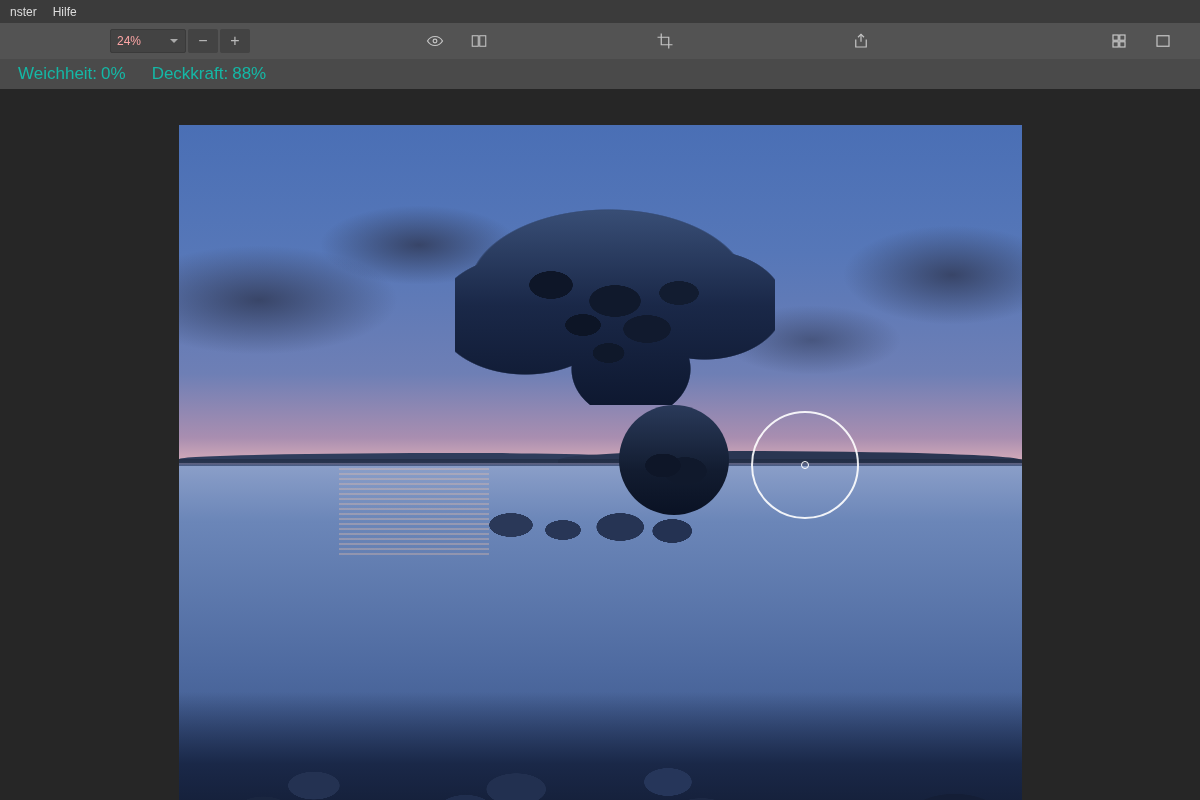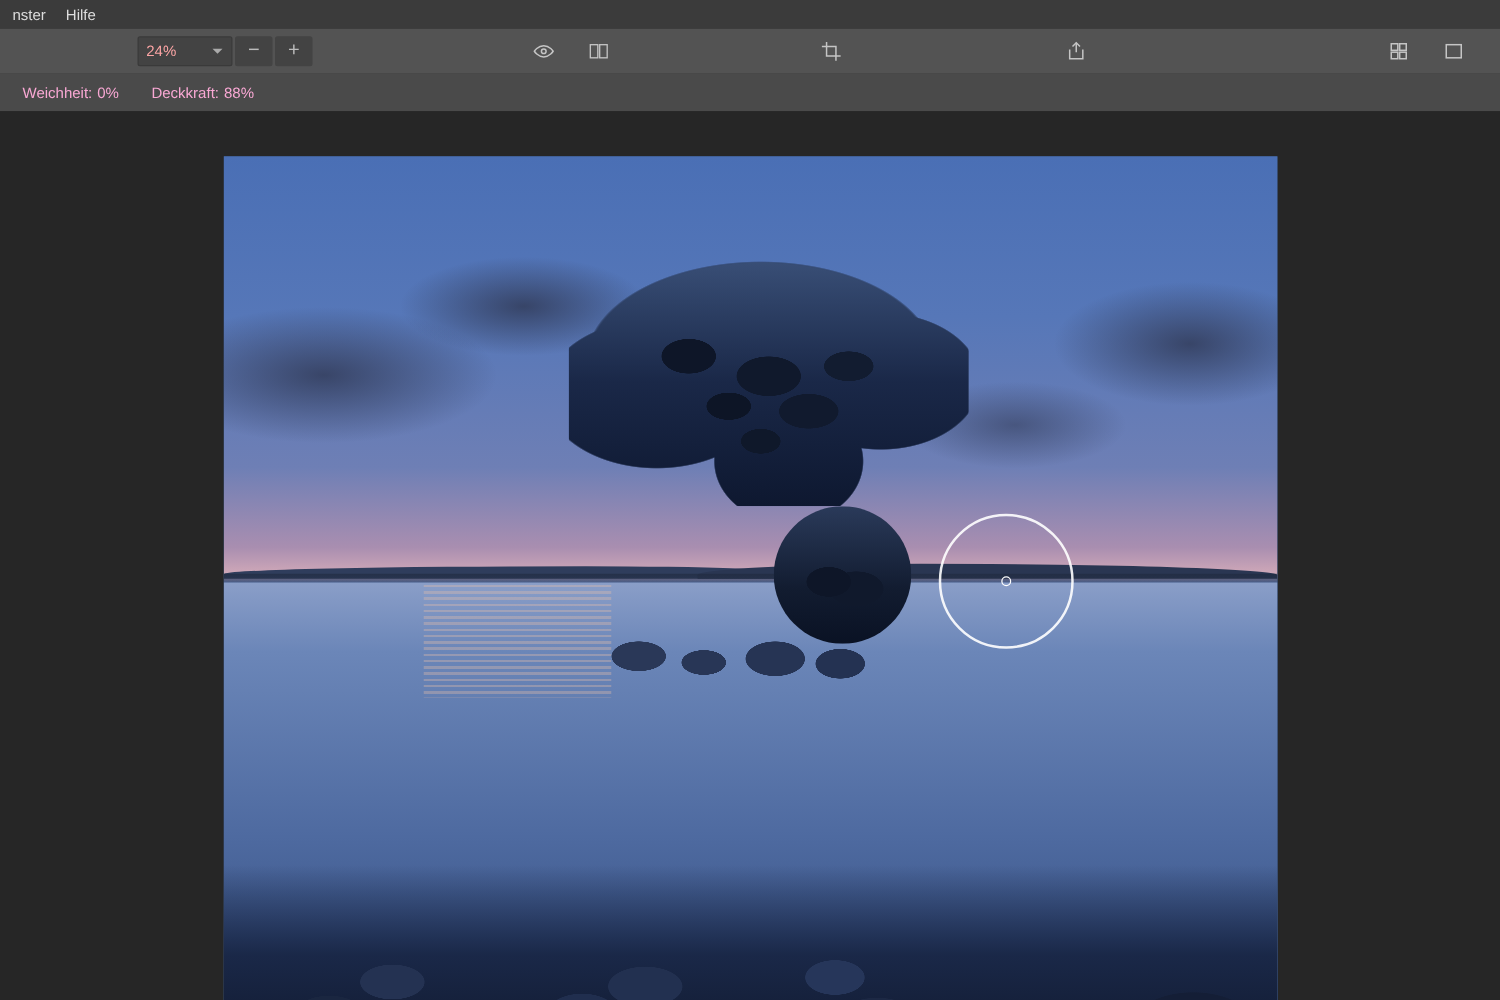--- a/index.html
+++ b/index.html
@@ -16,21 +16,21 @@
   .zoom-select::after { content: ""; position: absolute; right: 7px; top: 9px; width: 0; height: 0; border-left: 4px solid transparent; border-right: 4px solid transparent; border-top: 4px solid #aaa; }
   .sq-btn { width: 30px; height: 24px; background: #434343; display: flex; align-items: center; justify-content: center; color: #bbb; font-size: 16px; border-radius: 2px; }
   .spacer-1 { width: 156px; }
   .icon-btn { width: 34px; height: 26px; display: flex; align-items: center; justify-content: center; color: #c5c5c5; }
   .icon-btn svg { width: 18px; height: 18px; fill: none; stroke: #c5c5c5; stroke-width: 1.6; }
   .icon-btn.compare svg { stroke-width: 1.4; }
   .toolbar-group { display: flex; align-items: center; gap: 10px; }
   .flex-grow { flex: 1; }
 
   
-  .option-bar { height: 30px; background: #4a4a4a; display: flex; align-items: center; padding-left: 18px; gap: 26px; font-size: 12px; color: #f9a8d4; }
+  .option-bar { height: 30px; background: #4a4a4a; display: flex; align-items: center; padding-left: 18px; gap: 26px; font-size: 17px; color: #14b8a6; }
   .opt-label { display: flex; gap: 4px; }
 
   
   .workspace { background: #262626; height: calc(800px - 23px - 36px - 30px); display: flex; justify-content: center; padding-top: 36px; position: relative; }
   .canvas { width: 843px; height: 711px; background: #3a5a8a; position: relative; overflow: hidden; }
 
   
   .sky { position: absolute; inset: 0; background: linear-gradient(to bottom, #4a6fb5 0%, #5677b8 18%, #6e7fb5 35%, #a98eb0 44%, #cfa8b8 47%, #4e6a9e 48%, #3f5a8e 100%); }
   .clouds { position: absolute; left: 0; top: 0; right: 0; height: 48%; }
   .cloud { position: absolute; background: radial-gradient(ellipse at center, rgba(50,60,90,0.85) 0%, rgba(50,60,90,0) 70%); border-radius: 50%; }

